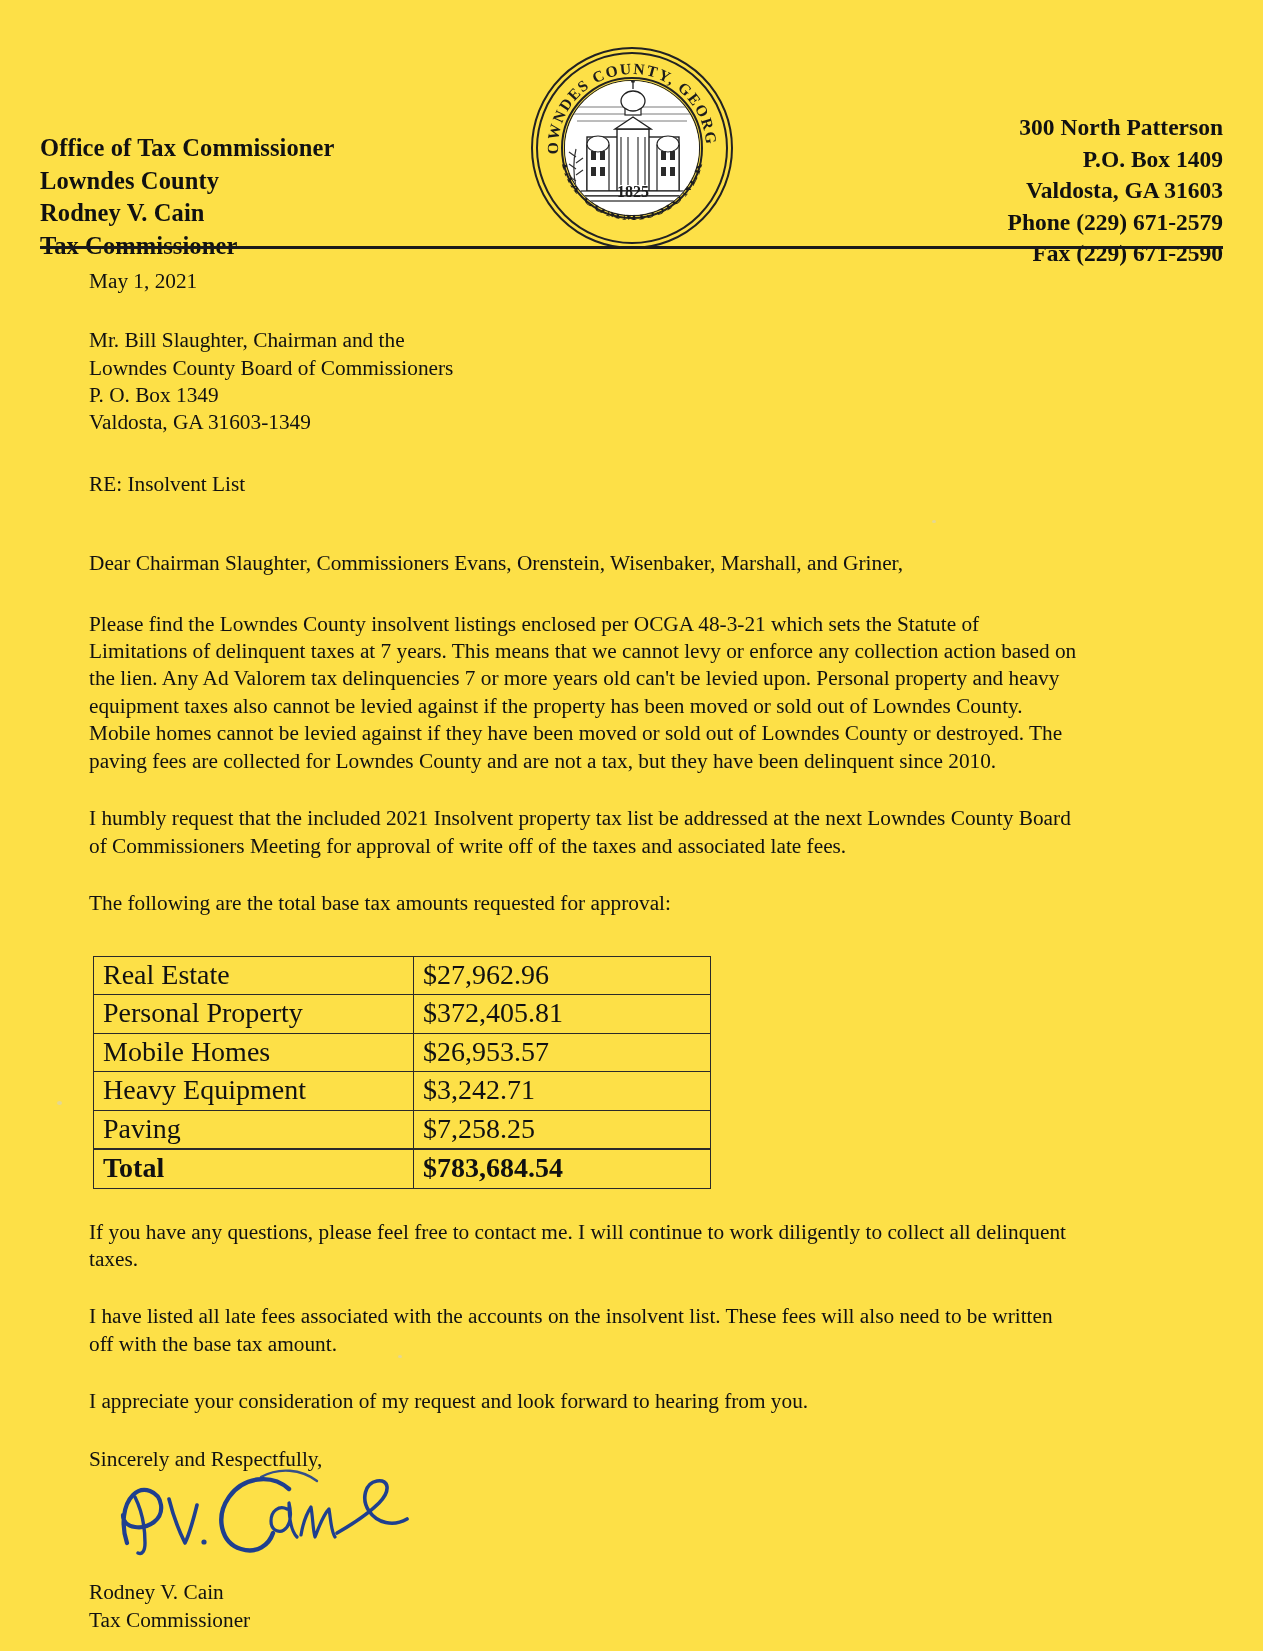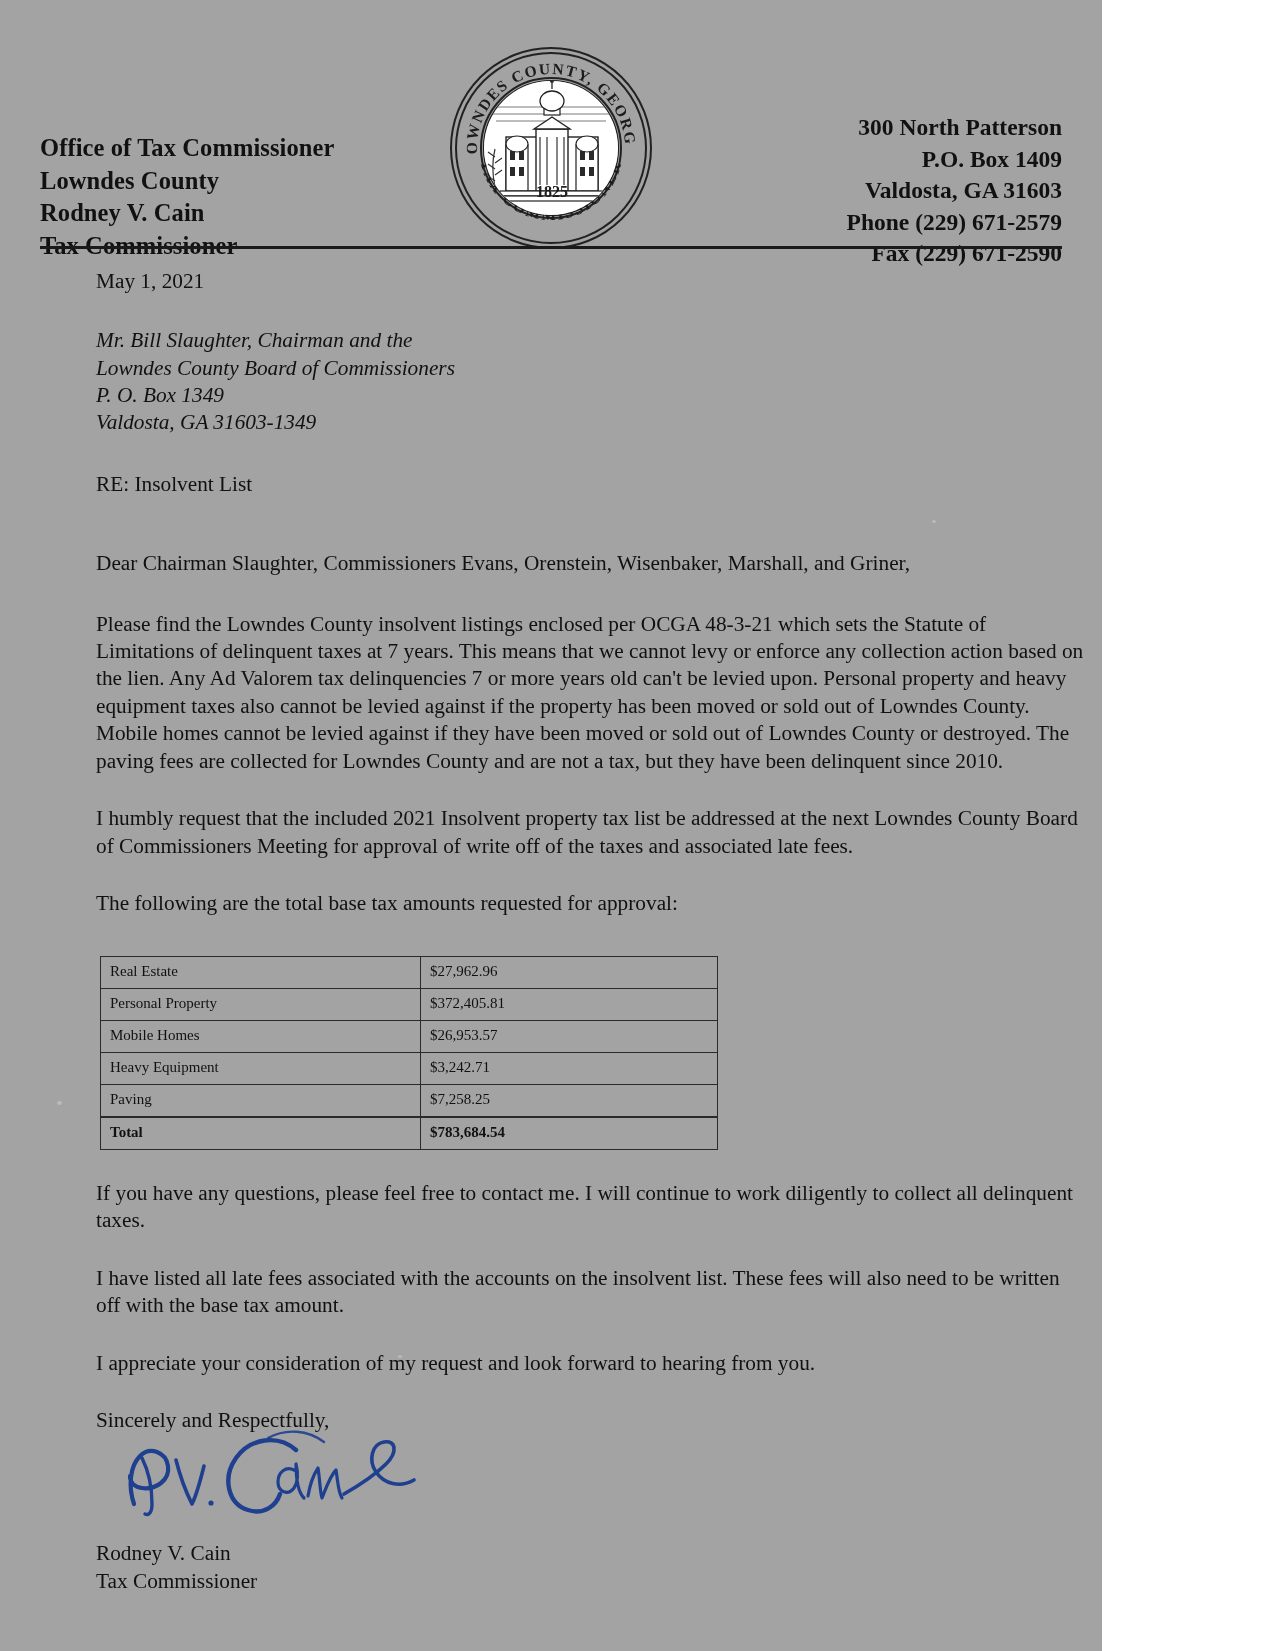--- a/index.html
+++ b/index.html
@@ -7,23 +7,23 @@
     margin: 0;
     padding: 0;
     background: #ffffff;
   }
   body {
     font-family: "Liberation Serif", "DejaVu Serif", serif;
     color: #111111;
   }
   .page {
     position: relative;
-    width: 1102px;
+    width: 1263px;
     height: 1651px;
-    background: #a3a3a3;
+    background: #fde047;
     overflow: hidden;
     box-sizing: border-box;
   }
 
   
   .letterhead {
     position: absolute;
     top: 40px;
     left: 40px;
     right: 40px;
@@ -68,51 +68,51 @@
     left: 40px;
     right: 40px;
     top: 246px;
     height: 3px;
     background: #1a1a1a;
   }
 
   
   .body {
     position: absolute;
-    left: 96px;
+    left: 89px;
     top: 268px;
     width: 988px;
     font-size: 21.3px;
     line-height: 1.285;
   }
   .blk { margin: 0 0 0 0; }
   .date { margin-bottom: 32px; }
   .recipient { margin-bottom: 34px; }
-  .recipient div { white-space: nowrap; font-style: italic; }
+  .recipient div { white-space: nowrap; }
   .re-line { margin-bottom: 52px; }
   .salutation { margin-bottom: 33px; }
   p.para {
     margin: 0 0 30px 0;
     text-align: left;
     line-height: 1.29;
   }
   p.para.tight { margin-bottom: 38px; }
 
   
   .amounts-wrap { margin: 0 0 30px 0; }
   table.amounts {
     border-collapse: collapse;
     width: 618px;
     table-layout: fixed;
     margin-left: 4px;
   }
   table.amounts td {
     border: 1.5px solid #2a2a2a;
     padding: 2px 0 3px 9px;
-    font-size: 15px;
+    font-size: 28px;
     line-height: 1.16;
     height: 26px;
     vertical-align: middle;
   }
   table.amounts td.label { width: 310px; }
   table.amounts tr.total-row td {
     font-weight: bold;
     border-top-width: 2px;
   }
 

